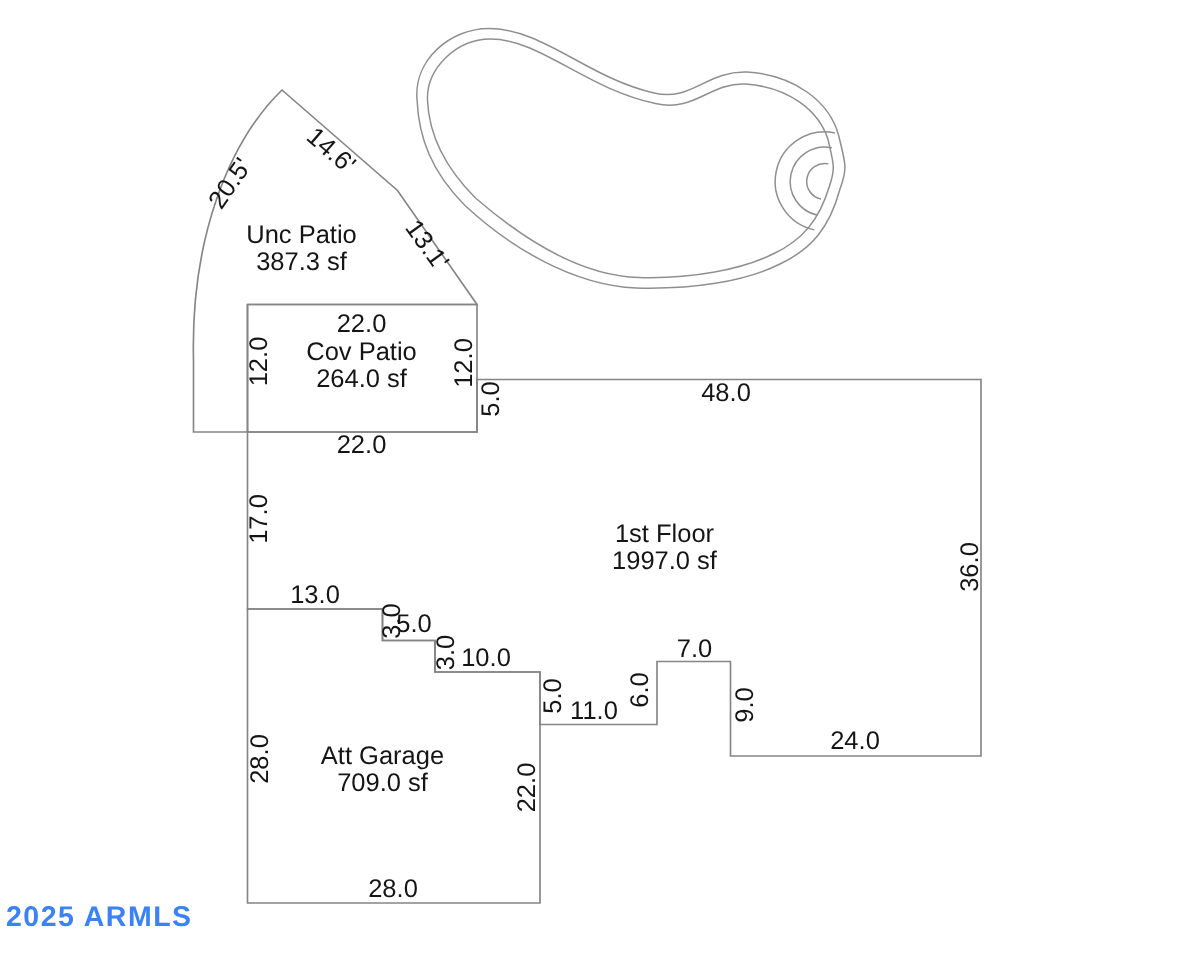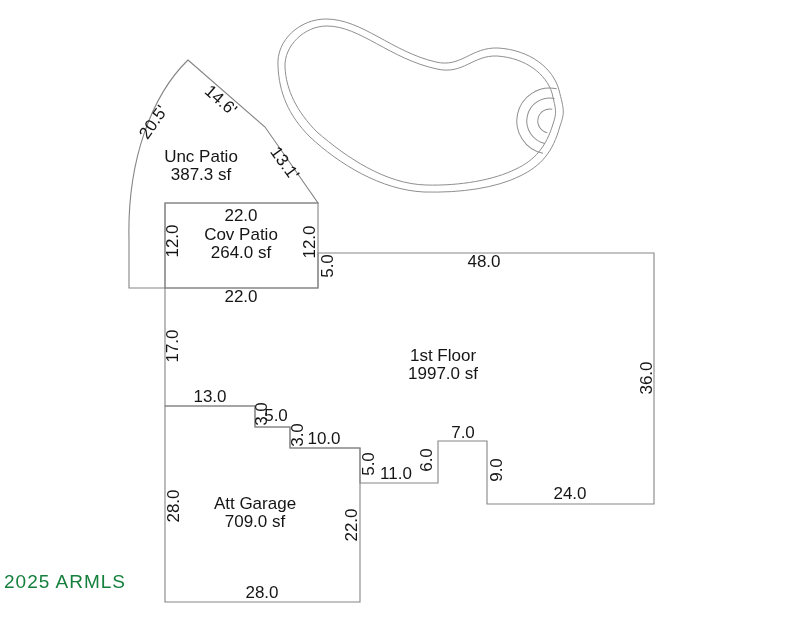--- a/index.html
+++ b/index.html
@@ -3,22 +3,22 @@
 <meta charset="utf-8">
 <style>
   html,body{margin:0;padding:0;background:#ffffff;}
   #canvas{position:relative;width:800px;height:642px;background:#ffffff;overflow:hidden;
           font-family:"Liberation Sans", sans-serif;}
   svg{position:absolute;left:0;top:0;}
   .outline{fill:none;stroke:#858585;stroke-width:1.1;stroke-linejoin:miter;}
   .pool{fill:none;stroke:#8f8f8f;stroke-width:1;}
   .dim{font-family:"Liberation Sans", sans-serif;font-size:17px;fill:#151515;text-anchor:middle;}
   .room{font-family:"Liberation Sans", sans-serif;font-size:17px;fill:#151515;text-anchor:middle;}
-  #watermark{position:absolute;left:4px;top:571px;font-size:19px;color:#15803d;
-             letter-spacing:1px;font-weight:400;}
+  #watermark{position:absolute;left:4px;top:601px;font-size:19px;color:#3b82f6;
+             letter-spacing:1px;font-weight:700;}
 </style>
 </head>
 <body>
 
 <div id="canvas">
   <svg width="800" height="642" viewBox="0 0 800 642">
 
     <g>
       <path class="pool" d="M 278,66 C 276,40 300,19 326,19 C 362,19 392,52 436,62 C 461,68 471,47 498,48
            C 530,50 553,68 559,90 C 564,110 565,112 560,126 C 553,152 541,166 520,176

